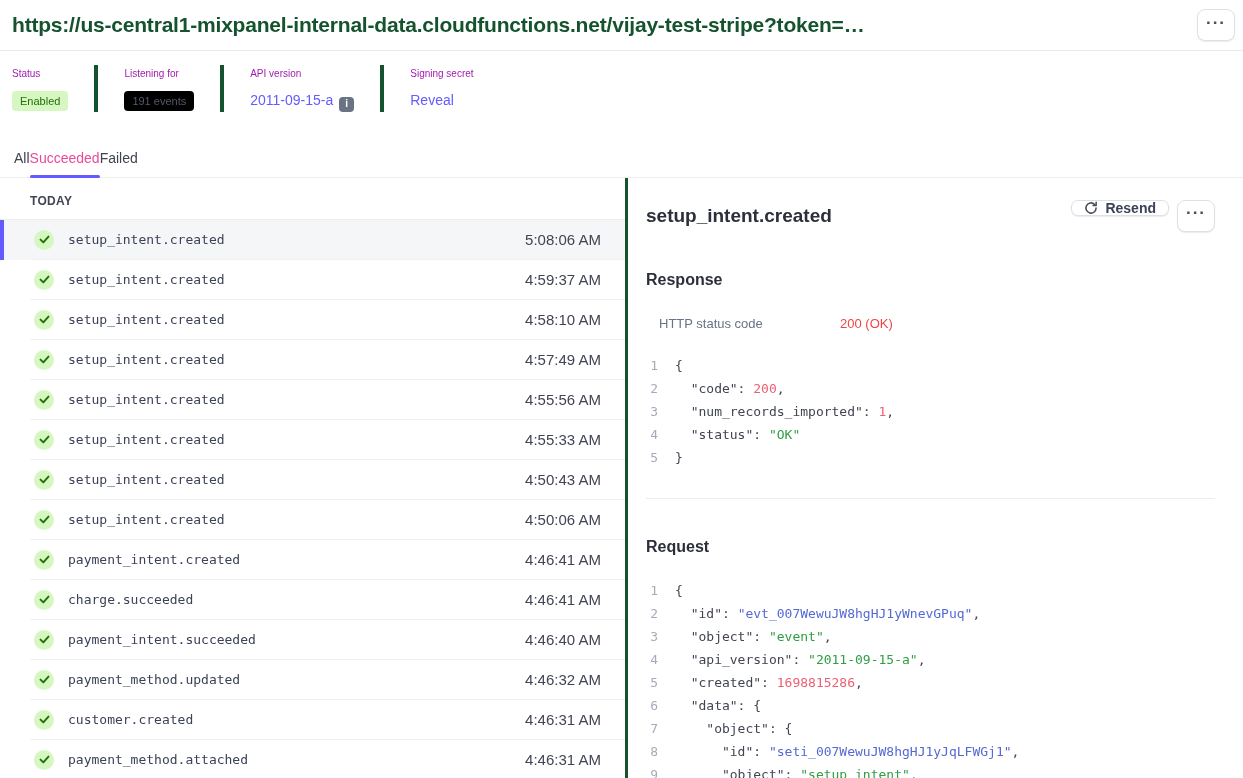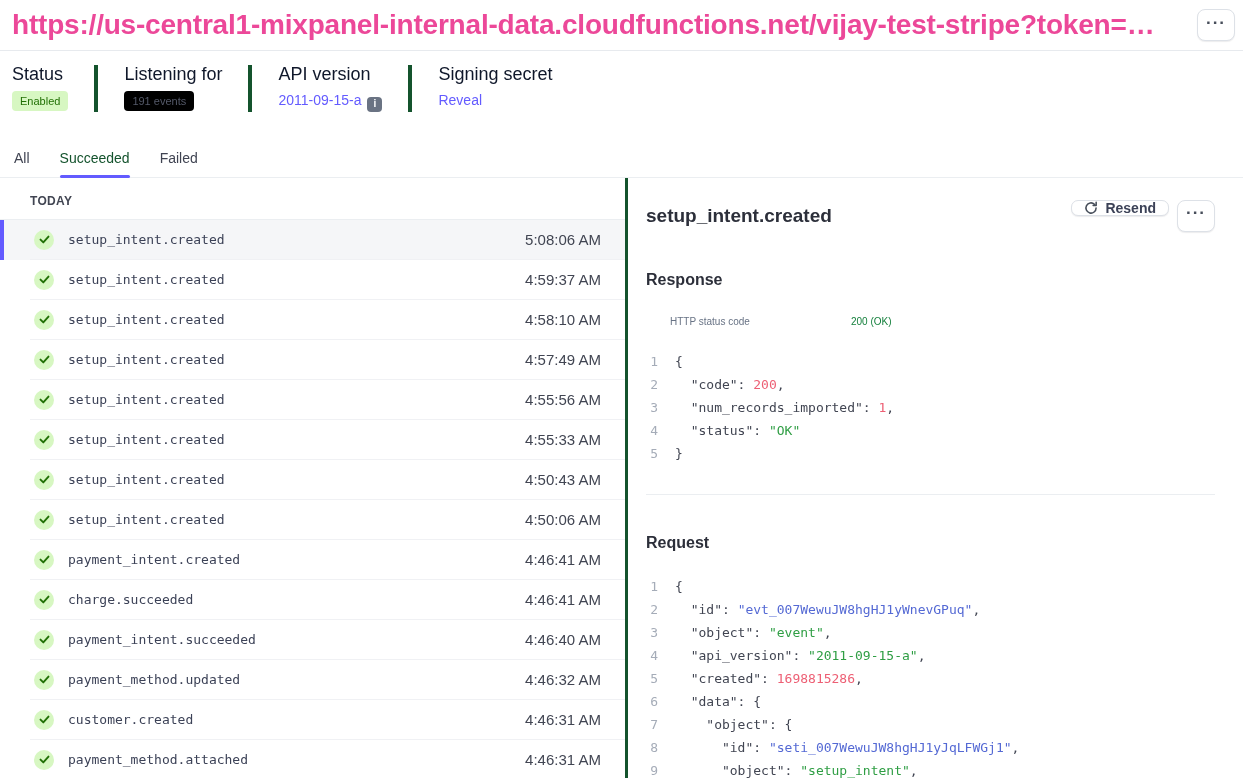--- a/index.html
+++ b/index.html
@@ -4,51 +4,51 @@
 <style>
   * { margin:0; padding:0; box-sizing:border-box; }
   html,body { background:#fff; }
   body { width:1243px; height:778px; overflow:hidden;
          font-family:"Liberation Sans", sans-serif; color:#414552; }
   .page { position:relative; width:1243px; height:778px; background:#fff; }
 
   
   .hdr { display:flex; align-items:center; justify-content:space-between;
          padding:9px 8px 9px 12px; border-bottom:1px solid #e7eaee; }
-  .hdr h1 { font-size:28px; font-weight:700; color:#ec4899; letter-spacing:-0.2px;
+  .hdr h1 { font-size:21px; font-weight:700; color:#14532d; letter-spacing:-0.2px;
             white-space:nowrap; overflow:hidden; text-overflow:ellipsis; flex:1; }
   .icon-btn { display:inline-flex; align-items:center; justify-content:center;
               height:32px; min-width:38px; background:#fff; border:1px solid #dde1e7;
               border-radius:8px; box-shadow:0 1px 1px rgba(20,25,40,.08); cursor:pointer; }
   .dots { font-size:17px; font-weight:800; color:#474e5a; letter-spacing:1px;
           line-height:1; transform:translateY(-3px); }
 
   
   .meta { display:flex; margin:14px 0 0 12px; }
   .meta-col { padding:0 26px; }
   .meta-col:first-child { padding-left:0; }
   .meta-col + .meta-col { border-left:4px solid #14532d; }
-  .meta-label { font-size:18px; color:#0f172a; line-height:18px; }
+  .meta-label { font-size:10px; color:#a21caf; line-height:18px; }
   .meta-value { margin-top:7px; font-size:14px; line-height:20px; }
   .badge { display:inline-block; font-size:11px; font-weight:500; line-height:18px;
            padding:1px 8px; border-radius:4px; }
   .badge.green { background:#d7f7c2; color:#217005; }
   .badge.gray  { background:#000000; color:#545969; }
   .link { color:#635bff; font-weight:500; cursor:pointer; }
   .info-chip { display:inline-flex; align-items:center; justify-content:center;
                width:15px; height:15px; margin-left:6px; border-radius:4px;
                background:#6a7383; color:#fff; font-size:10px; font-weight:700;
                vertical-align:-2px; cursor:pointer; }
 
   
-  .tabs { display:flex; gap:30px; margin-top:34px; padding:0 14px;
+  .tabs { display:flex; margin-top:34px; padding:0 14px;
           border-bottom:1px solid #ebeef1; }
   .tab { position:relative; padding:4px 0 11px; font-size:14px; font-weight:500;
          color:#404452; cursor:pointer; }
-  .tab.active { color:#14532d; }
+  .tab.active { color:#ec4899; }
   .tab.active::after { content:""; position:absolute; left:0; right:0; bottom:-1px;
                        height:3px; border-radius:2px; background:#635bff; }
 
   
   .main { display:flex; height:600px; }
   .list-panel { width:628px; flex:none; border-right:3px solid #14532d; }
   .group-label { padding:16px 24px 11px 30px; font-size:12px; font-weight:600;
                  letter-spacing:.3px; color:#414552; border-bottom:1px solid #ebeef1; }
 
   .event-row { position:relative; display:flex; align-items:center; height:40px;
@@ -68,23 +68,23 @@
   .detail { flex:1; padding:0 28px 0 18px; overflow:hidden; }
   .detail-header { display:flex; align-items:center; justify-content:space-between;
                    margin-top:22px; }
   .detail-header h2 { font-size:19px; font-weight:700; color:#2c2f3a; }
   .actions { display:flex; gap:8px; }
   .btn { display:inline-flex; align-items:center; gap:7px; height:16px; padding:0 12px;
          background:#fff; border:1px solid #dde1e7; border-radius:7px;
          box-shadow:0 1px 1px rgba(20,25,40,.08); font-size:14px; font-weight:600;
          color:#3c4257; cursor:pointer; font-family:"Liberation Sans", sans-serif; }
   h3.sec { margin-top:39px; font-size:16px; font-weight:700; color:#2c2f3a; }
-  .kv { display:flex; margin:27px 0 0 24px; font-size:10px; }
+  .kv { display:flex; margin:27px 0 0 13px; font-size:13px; }
   .kv .k { width:181px; flex:none; color:#687385; }
-  .kv .v { color:#15803d; }
+  .kv .v { color:#ef4444; }
 
   .code { margin-top:23px; font-family:"DejaVu Sans Mono", monospace;
           font-size:13px; }
   .code-line { display:flex; line-height:23px; }
   .ln { width:12px; flex:none; text-align:right; color:#a5acb8; }
   .code-text { margin-left:17px; white-space:pre; color:#414552; }
   .tok-p { color:#414552; }
   .tok-n { color:#ed5f74; }
   .tok-s { color:#2f9e44; }
   .tok-i { color:#5469d4; }

